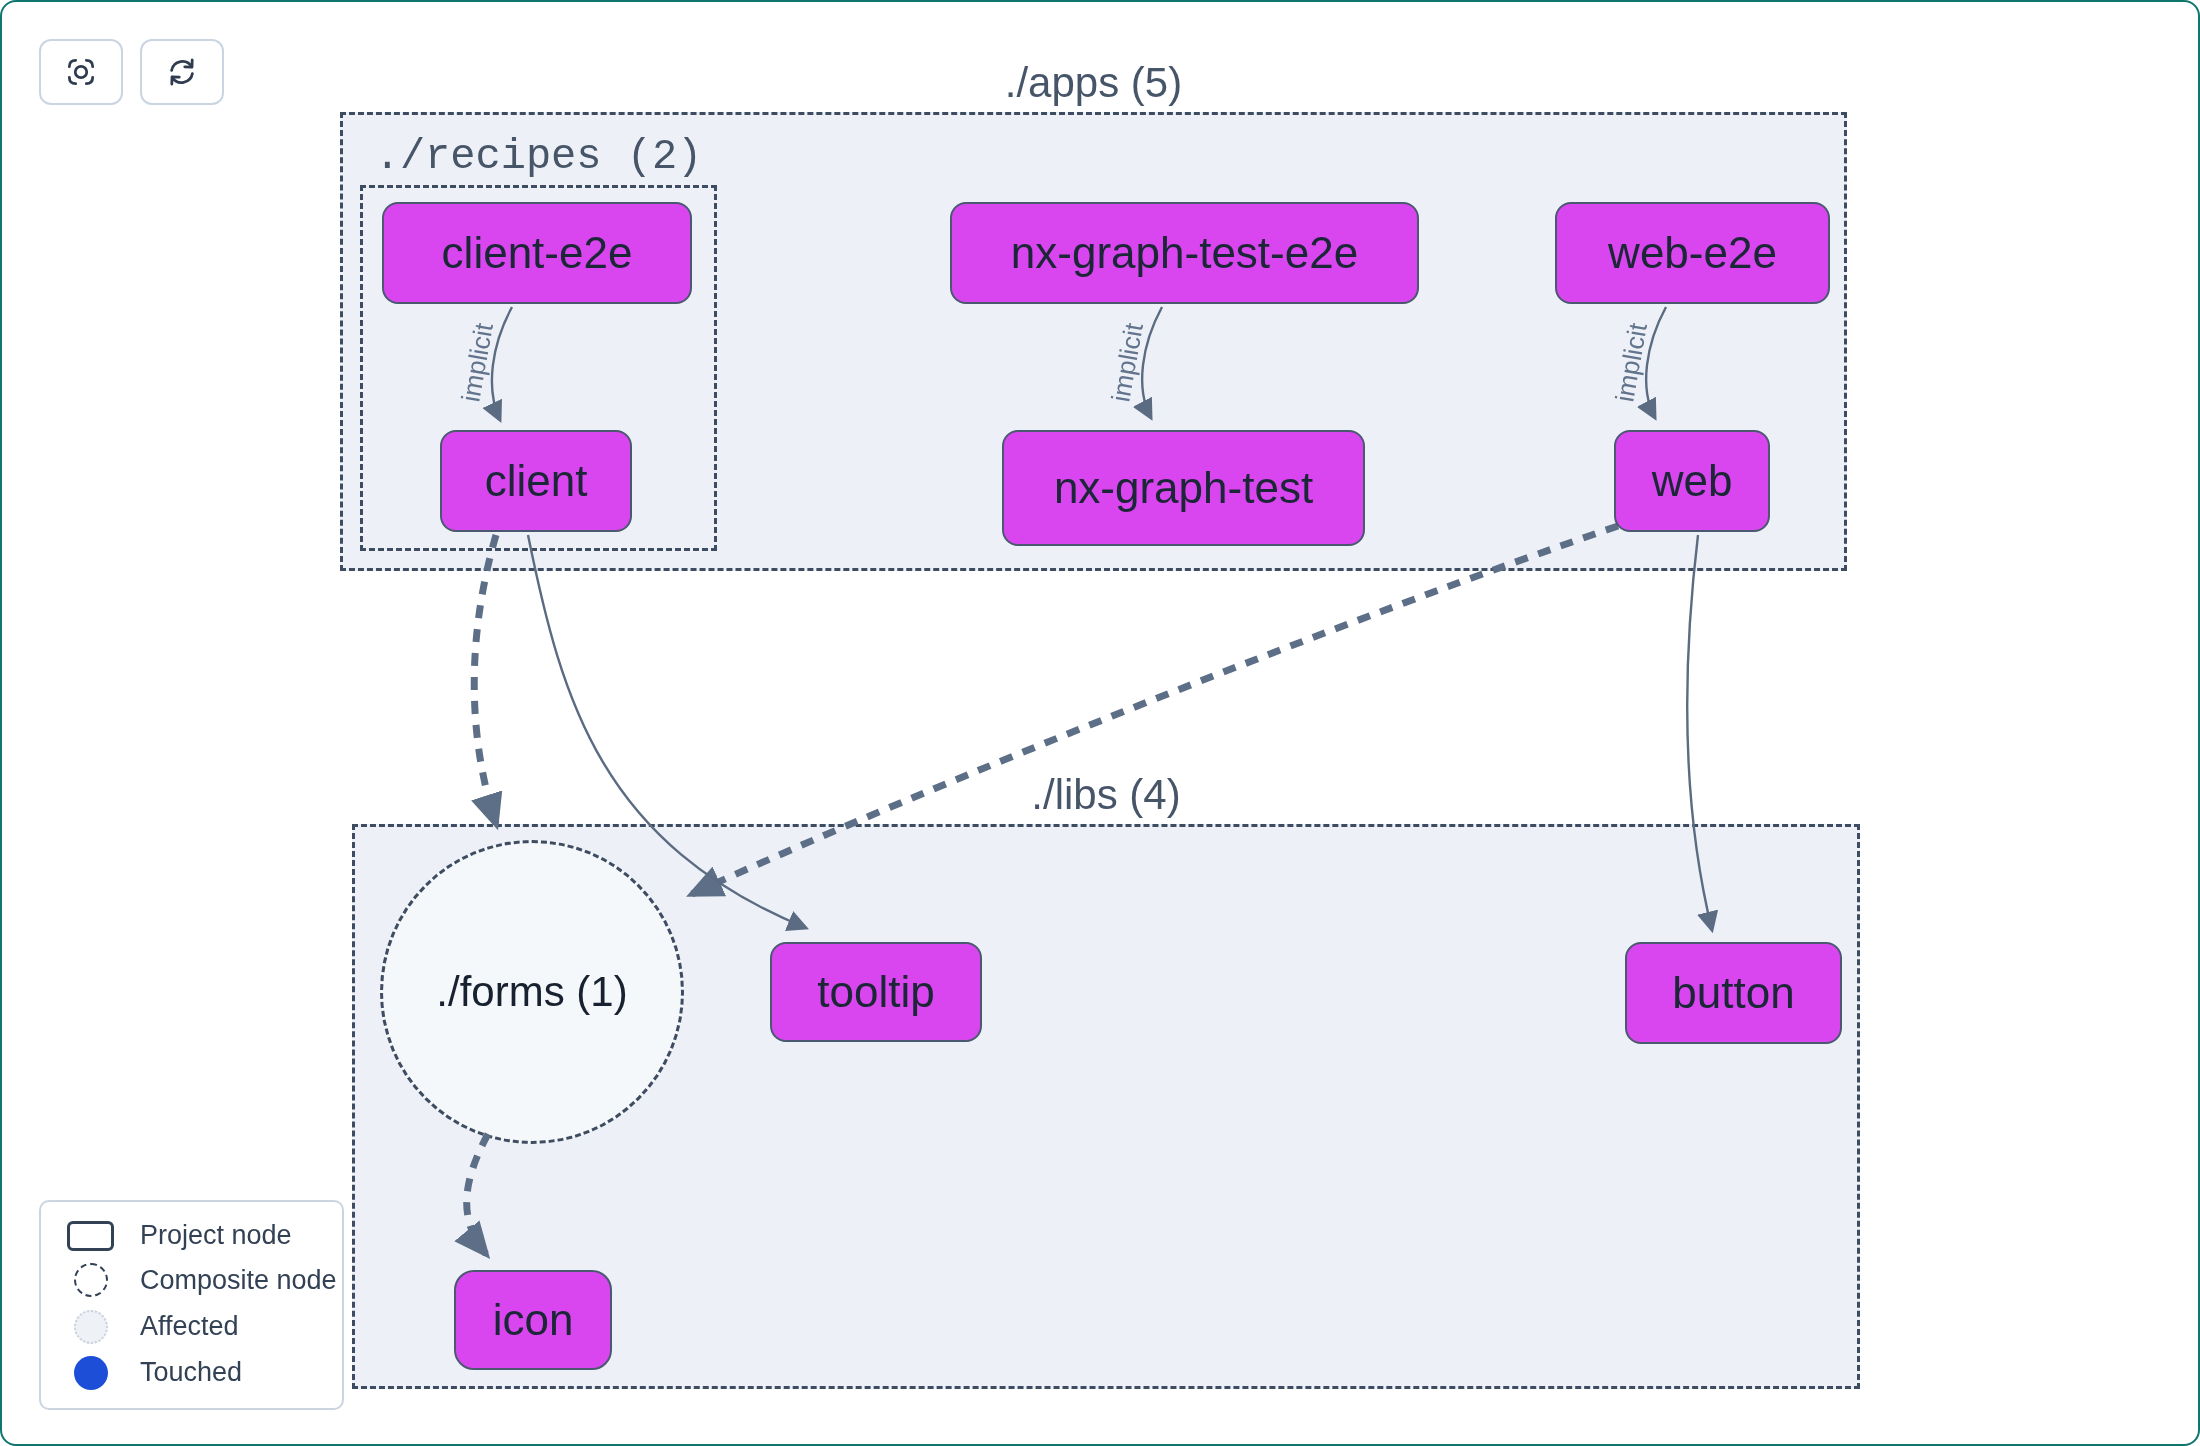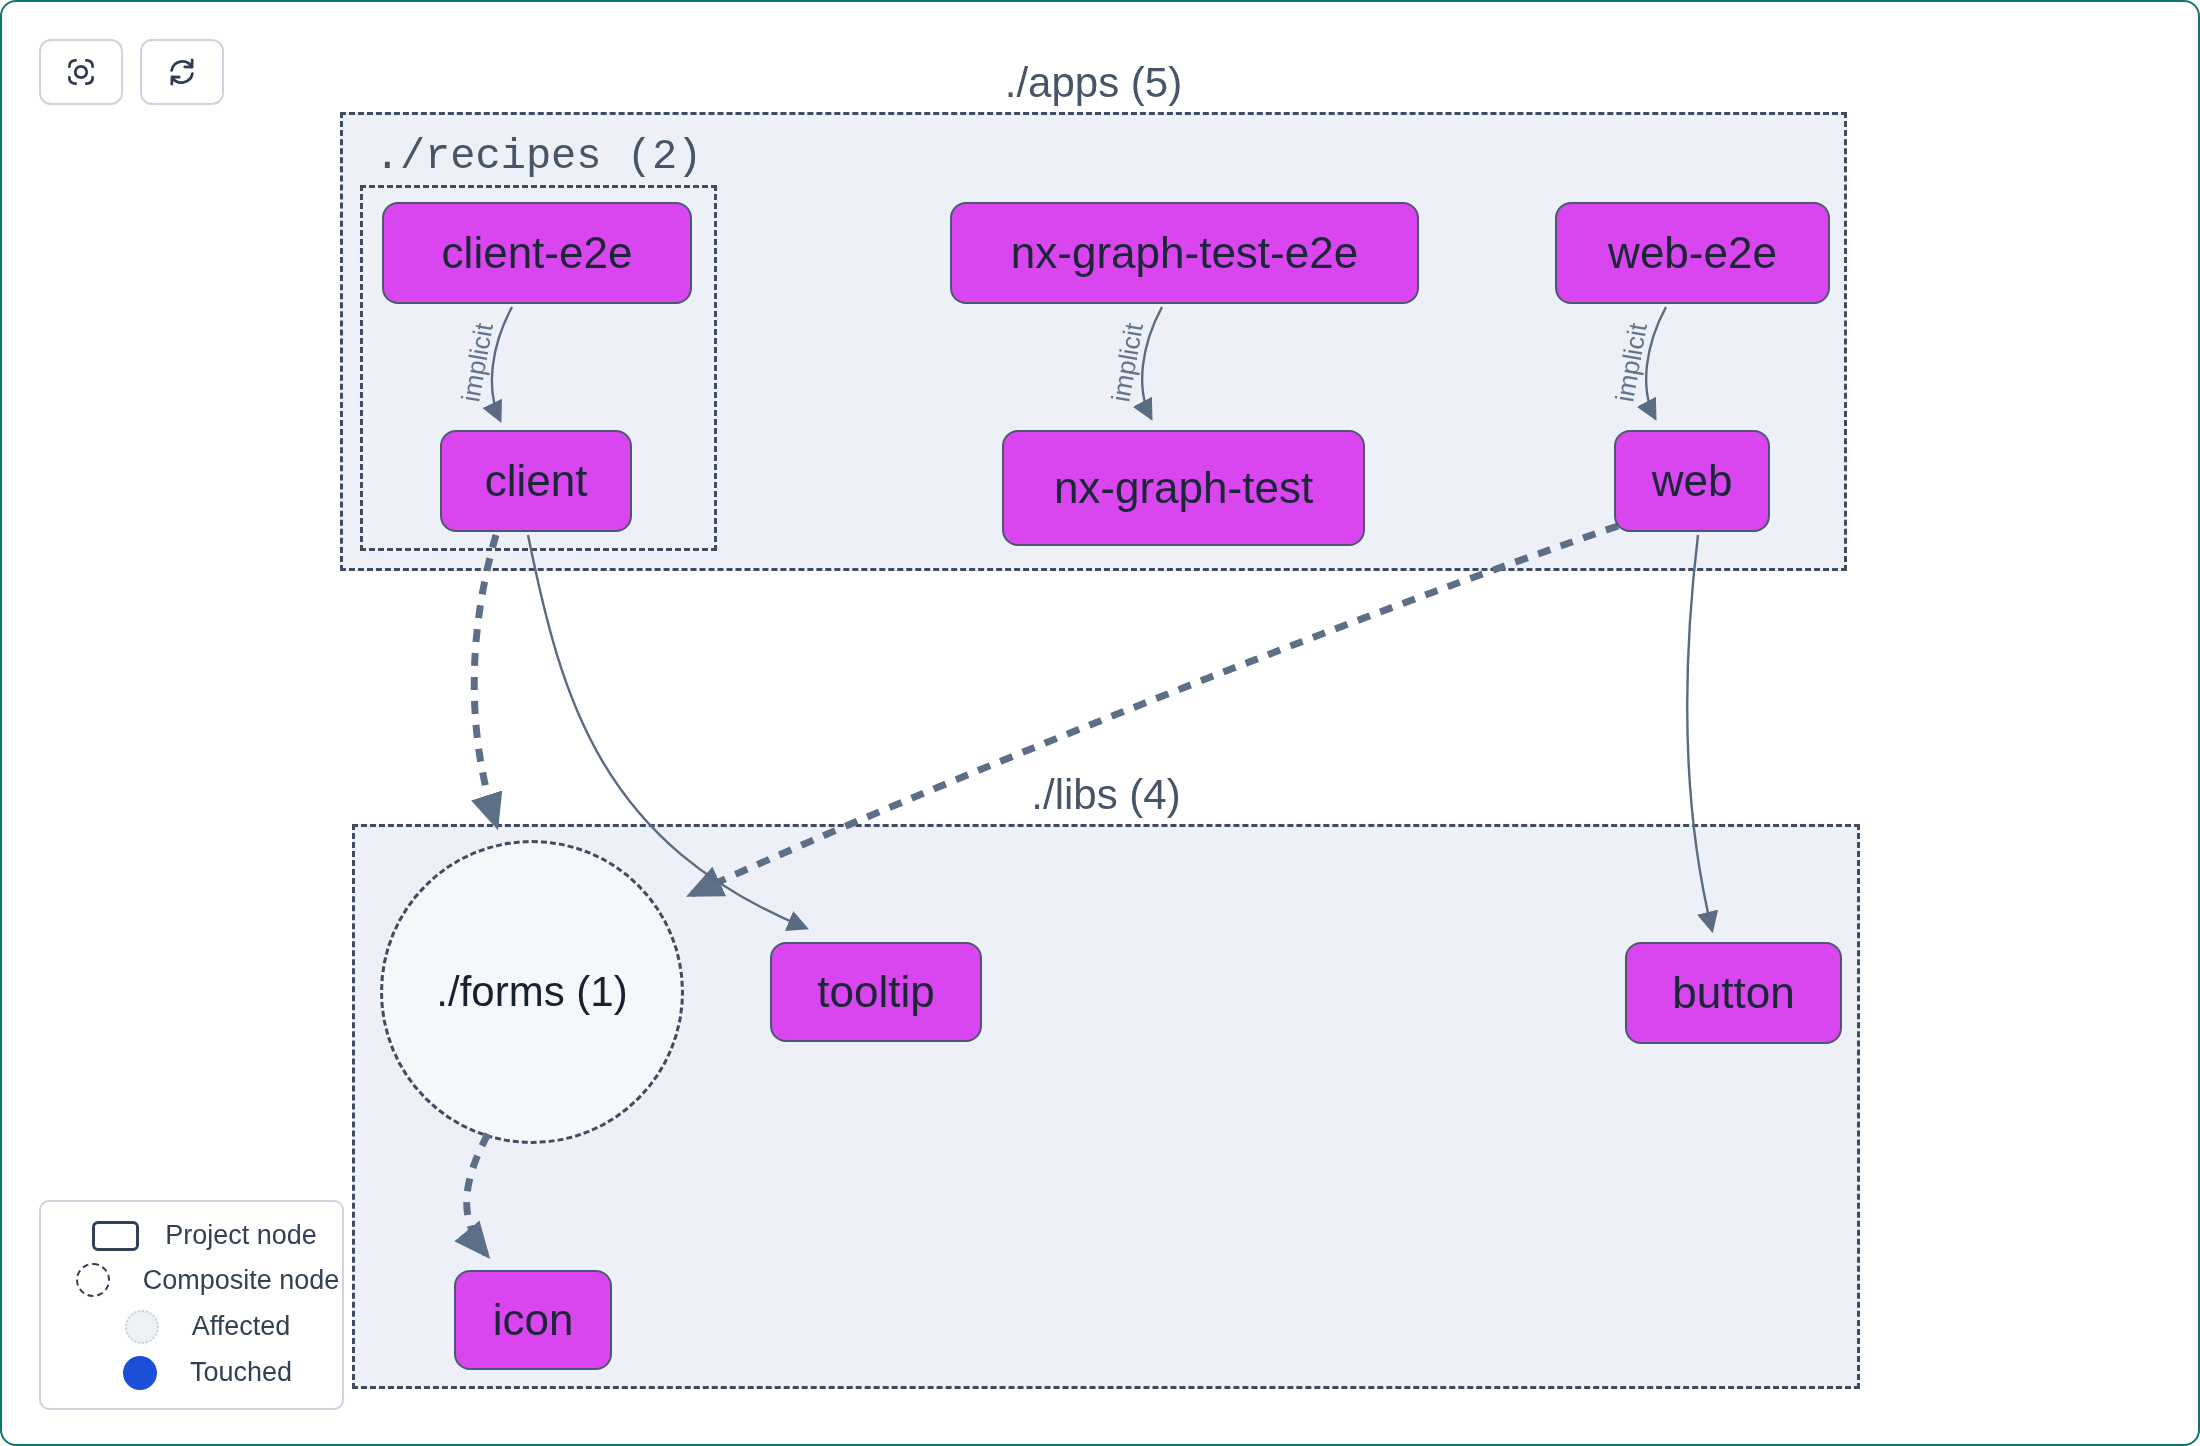--- a/index.html
+++ b/index.html
@@ -41,21 +41,21 @@
     position:absolute;background:#d946ef;border:2.5px solid #4a5970;border-radius:16px;
     display:flex;align-items:center;justify-content:center;box-sizing:border-box;z-index:3;
     font-size:44px;color:#1b2636;cursor:pointer;white-space:nowrap;
   }
   
   .legend{
     position:absolute;left:37px;top:1198px;width:305px;height:210px;background:#ffffff;
     border:2px solid #cbd5e1;border-radius:10px;box-sizing:border-box;z-index:6;
     display:flex;flex-direction:column;justify-content:space-evenly;padding:6px 0;
   }
-  .legend-row{display:flex;align-items:center;gap:26px;padding-left:26px;justify-content:center;}
+  .legend-row{display:flex;align-items:center;gap:26px;padding-left:26px;}
   .legend-label{font-size:27px;color:#334155;}
   .sw-project{width:47px;height:30px;border:3px solid #334155;border-radius:6px;background:#fff;box-sizing:border-box;}
   .sw-wrap{width:47px;display:flex;justify-content:center;}
   .sw-composite{width:34px;height:34px;border:2.5px dashed #334155;border-radius:50%;background:#fff;box-sizing:border-box;}
   .sw-affected{width:34px;height:34px;border:2px dotted #c9d2dc;border-radius:50%;background:#eef1f5;box-sizing:border-box;}
   .sw-touched{width:34px;height:34px;border-radius:50%;}
 </style>
 </head>
 <body>
 
@@ -124,21 +124,21 @@
   </svg>
 
   <div class="node" style="left:380px;top:200px;width:310px;height:102px;">client-e2e</div>
   <div class="node" style="left:438px;top:428px;width:192px;height:102px;">client</div>
   <div class="node" style="left:948px;top:200px;width:469px;height:102px;">nx-graph-test-e2e</div>
   <div class="node" style="left:1000px;top:428px;width:363px;height:116px;">nx-graph-test</div>
   <div class="node" style="left:1553px;top:200px;width:275px;height:102px;">web-e2e</div>
   <div class="node" style="left:768px;top:940px;width:212px;height:100px;">tooltip</div>
   <div class="node" style="left:1612px;top:428px;width:156px;height:102px;">web</div>
   <div class="node" style="left:1623px;top:940px;width:217px;height:102px;">button</div>
-  <div class="node" style="left:452px;top:1268px;width:158px;height:100px;">icon</div>
+  <div class="node" style="left:452px;top:1268px;width:158px;height:100px;border-radius:20px;">icon</div>
 
   <div class="legend">
     <div class="legend-row">
       <div class="sw-project"></div>
       <span class="legend-label">Project node</span>
     </div>
     <div class="legend-row">
       <div class="sw-wrap">
         <div class="sw-composite"></div>
       </div>

